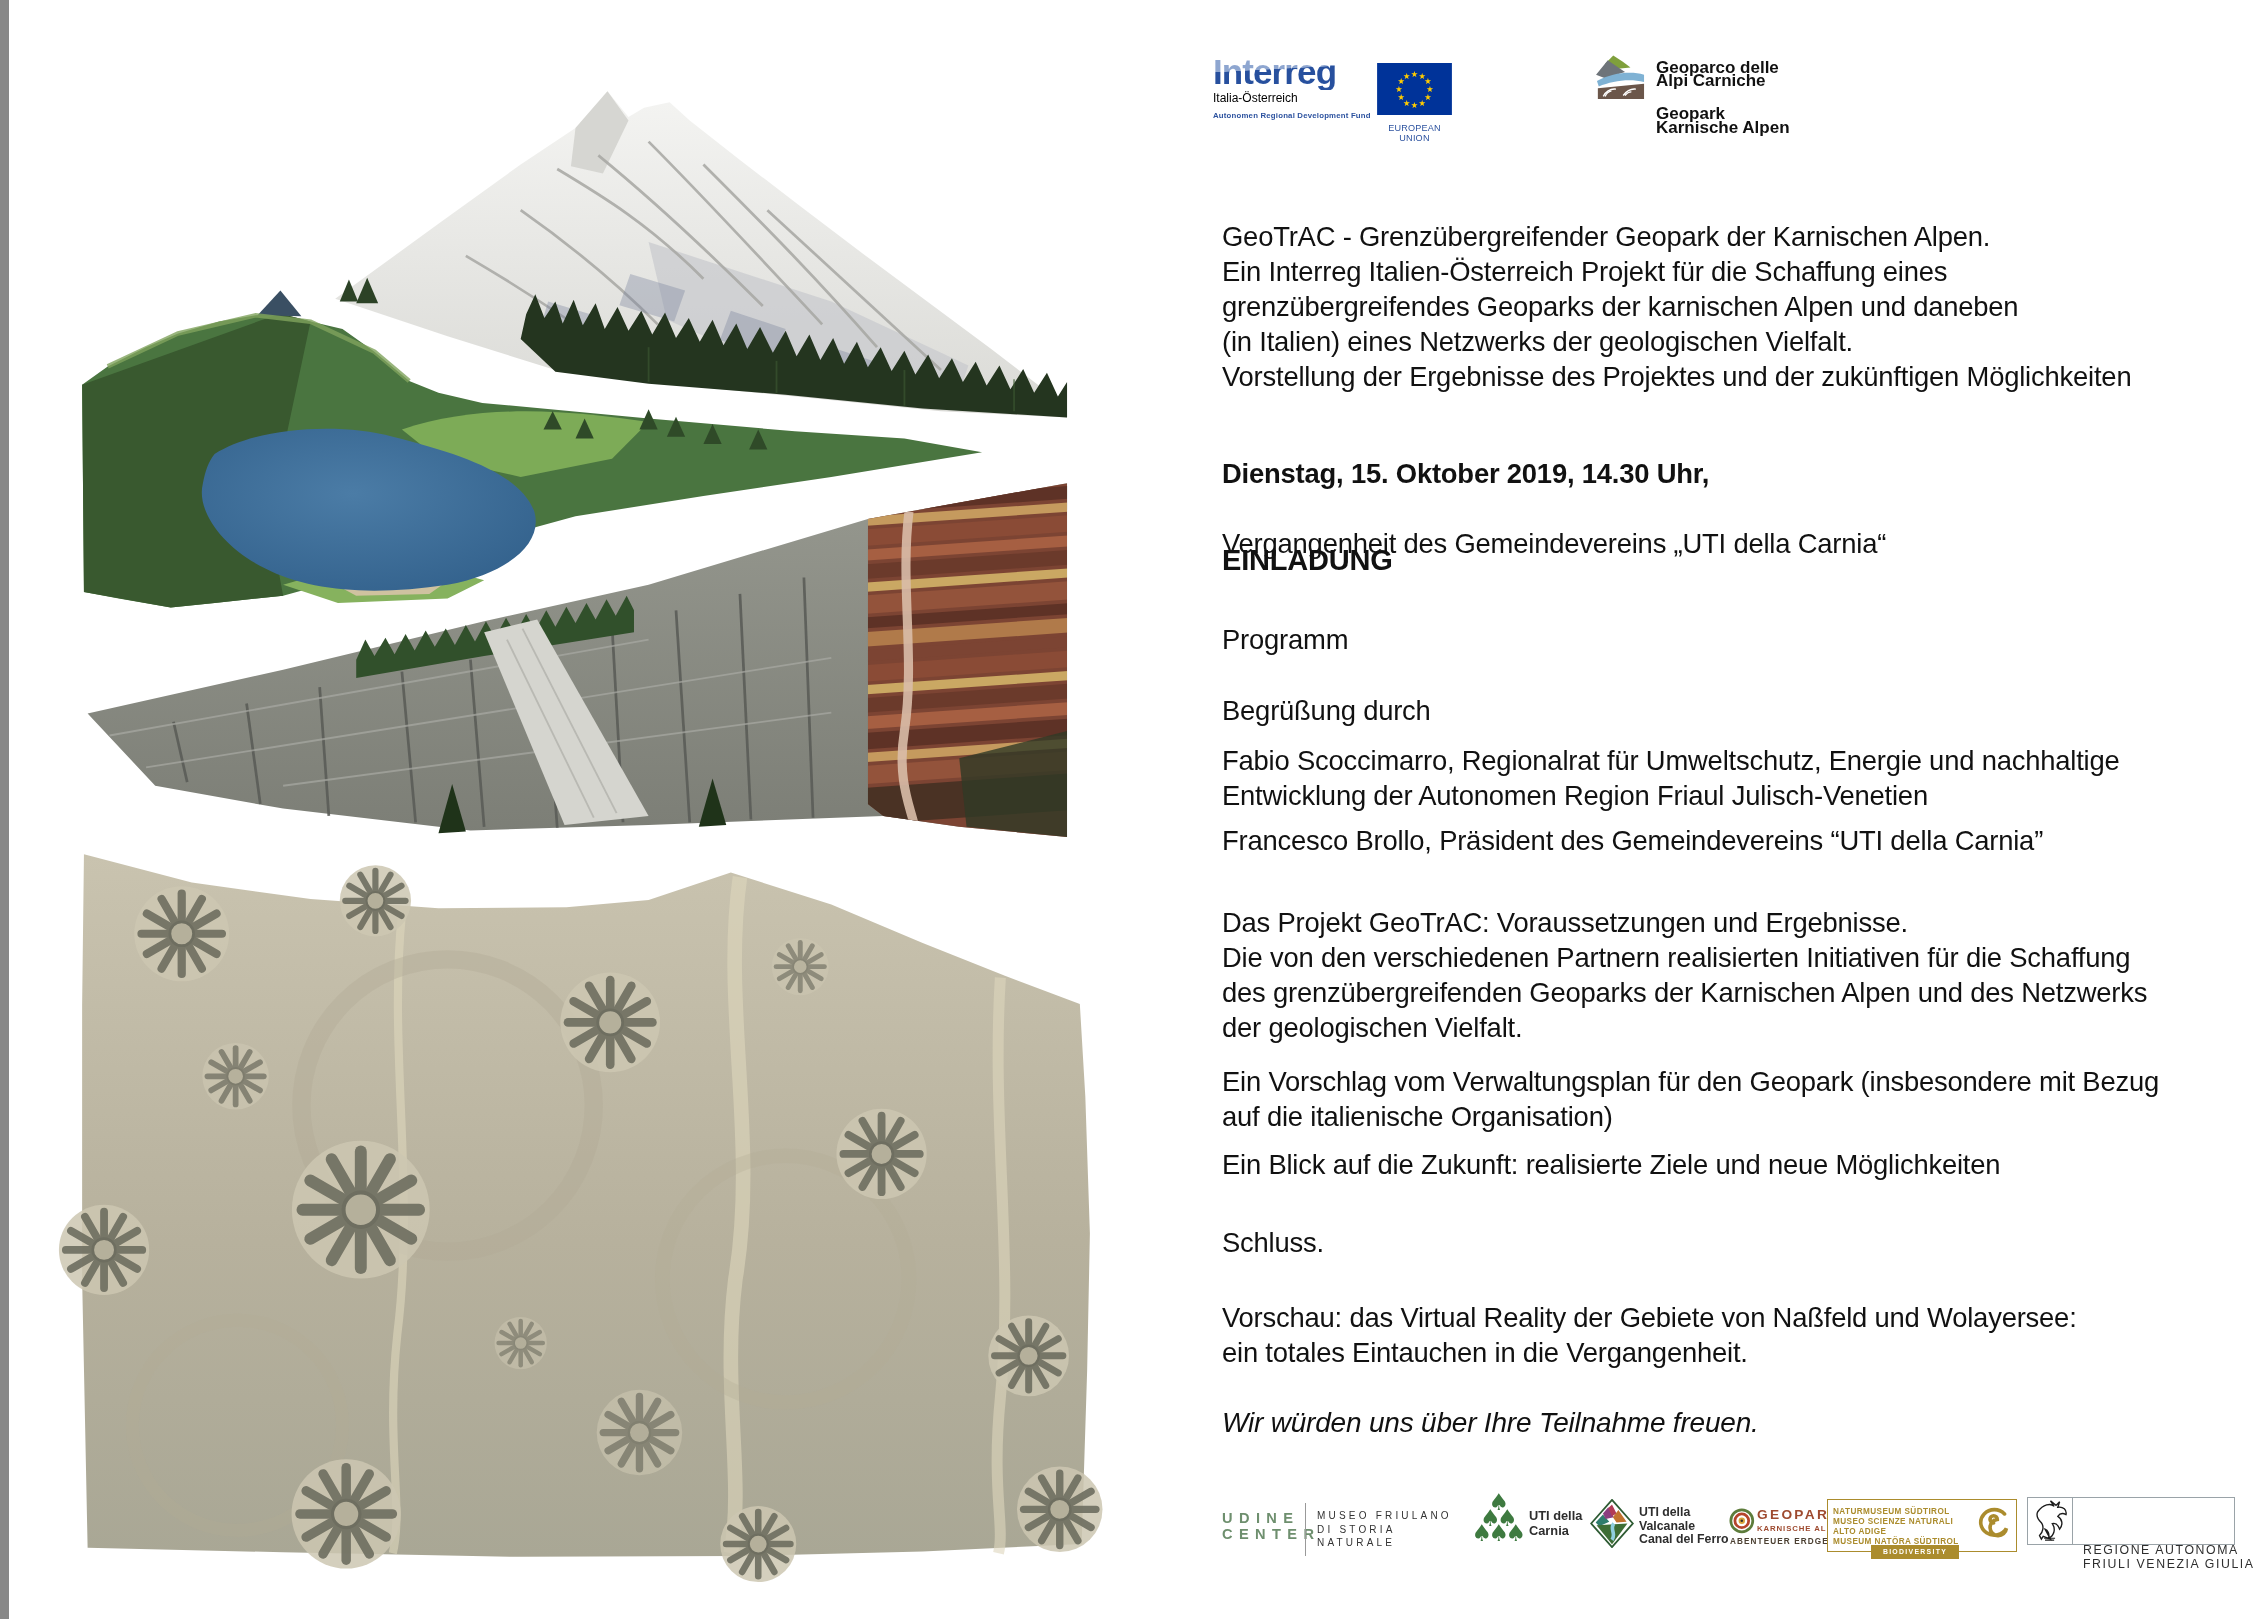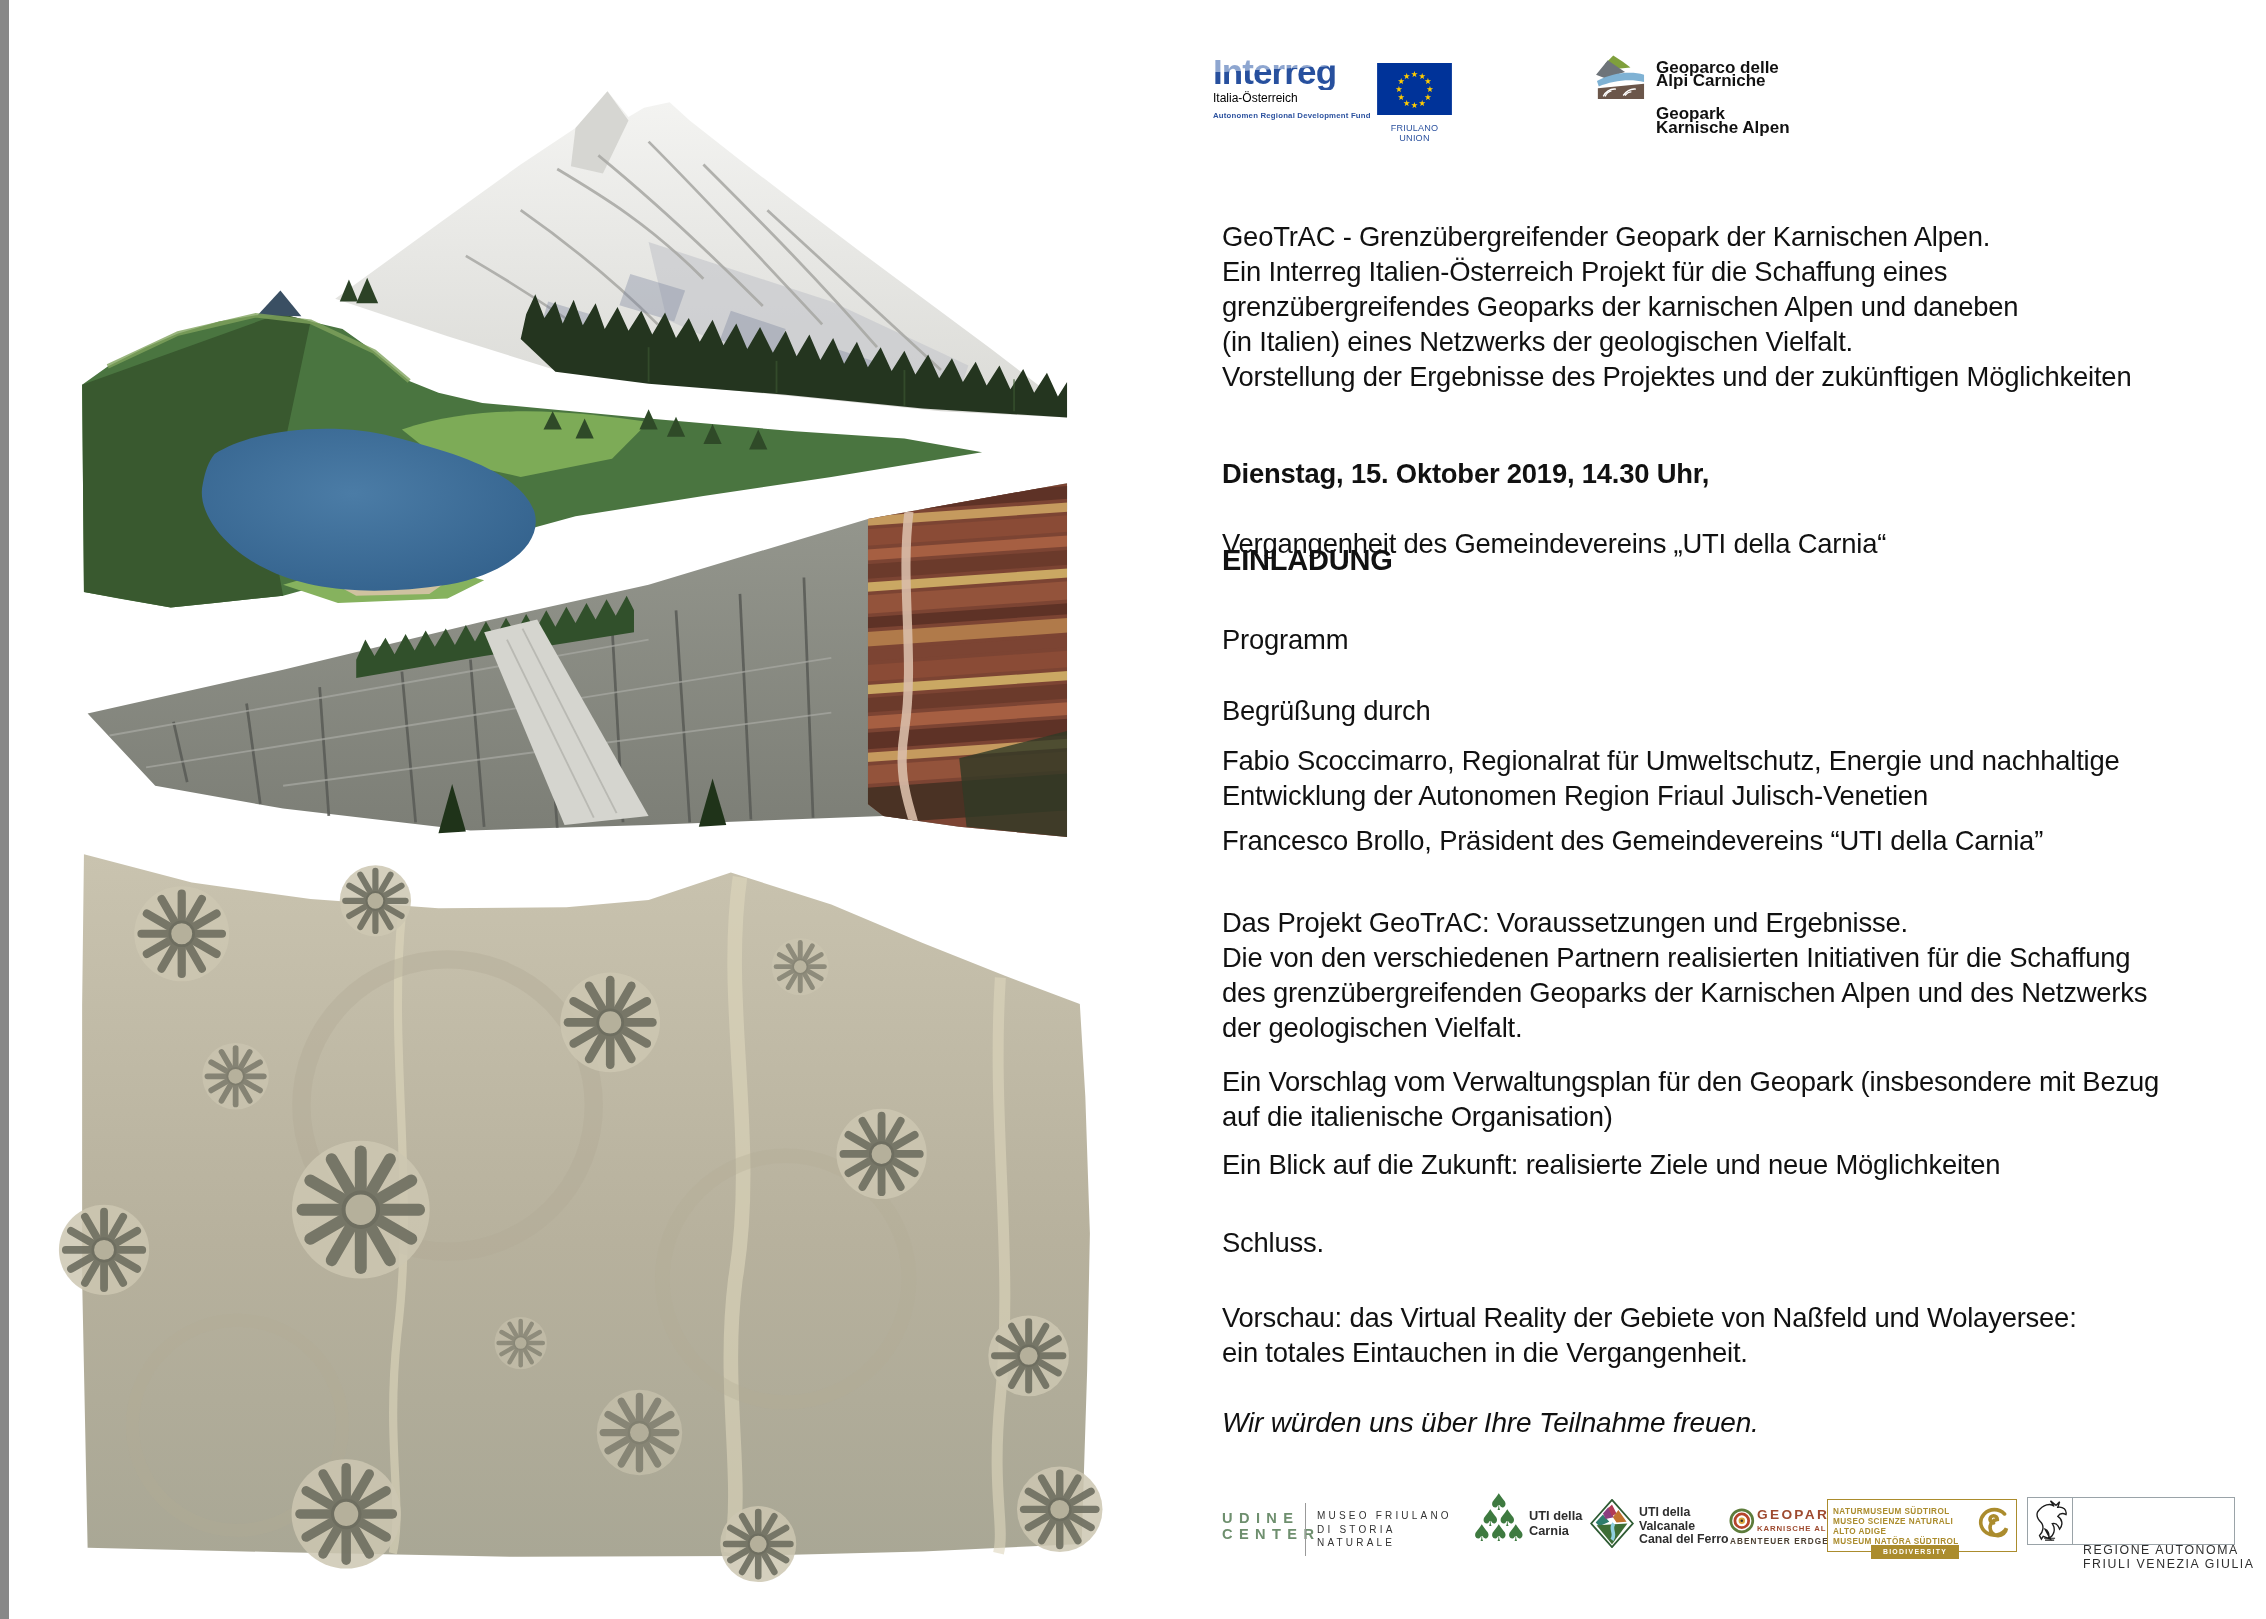--- a/index.html
+++ b/index.html
@@ -306,21 +306,21 @@
           <text x="55.7" y="40.5">★</text>
           <text x="49.5" y="46.7">★</text>
         <text x="41" y="49">★</text>
           <text x="32.5" y="46.7">★</text>
           <text x="26.3" y="40.5">★</text>
         <text x="24" y="32">★</text>
           <text x="26.3" y="23.5">★</text>
           <text x="32.5" y="17.3">★</text>
       </g>
     </svg>
-    <div class="lbl">FRIULANO UNION</div>
+    <div class="lbl">EUROPEAN UNION</div>
   </div>
 
   <svg class="abs" id="gp-icon" width="53" height="48" viewBox="0 0 58 53">
     <polygon points="12,13 21,4 32,11 40,17 20,19" fill="#7fa03c"></polygon>
     <polygon points="2,25 15,9 25,16 34,22 12,29" fill="#6e747a"></polygon>
     <path d="M3,32 C20,23 40,21 55,25 L55,33 C38,29 20,32 5,38 Z" fill="#7fb2d4"></path>
     <path d="M4,40 L55,35 L55,52 L4,52 Z" fill="#6b564a"></path>
     <g stroke="#fff" stroke-width="1.5" fill="none">
       <path d="M10,49 Q15,40 24,41"></path>
         <path d="M12,49 Q14,44 19,43"></path>

